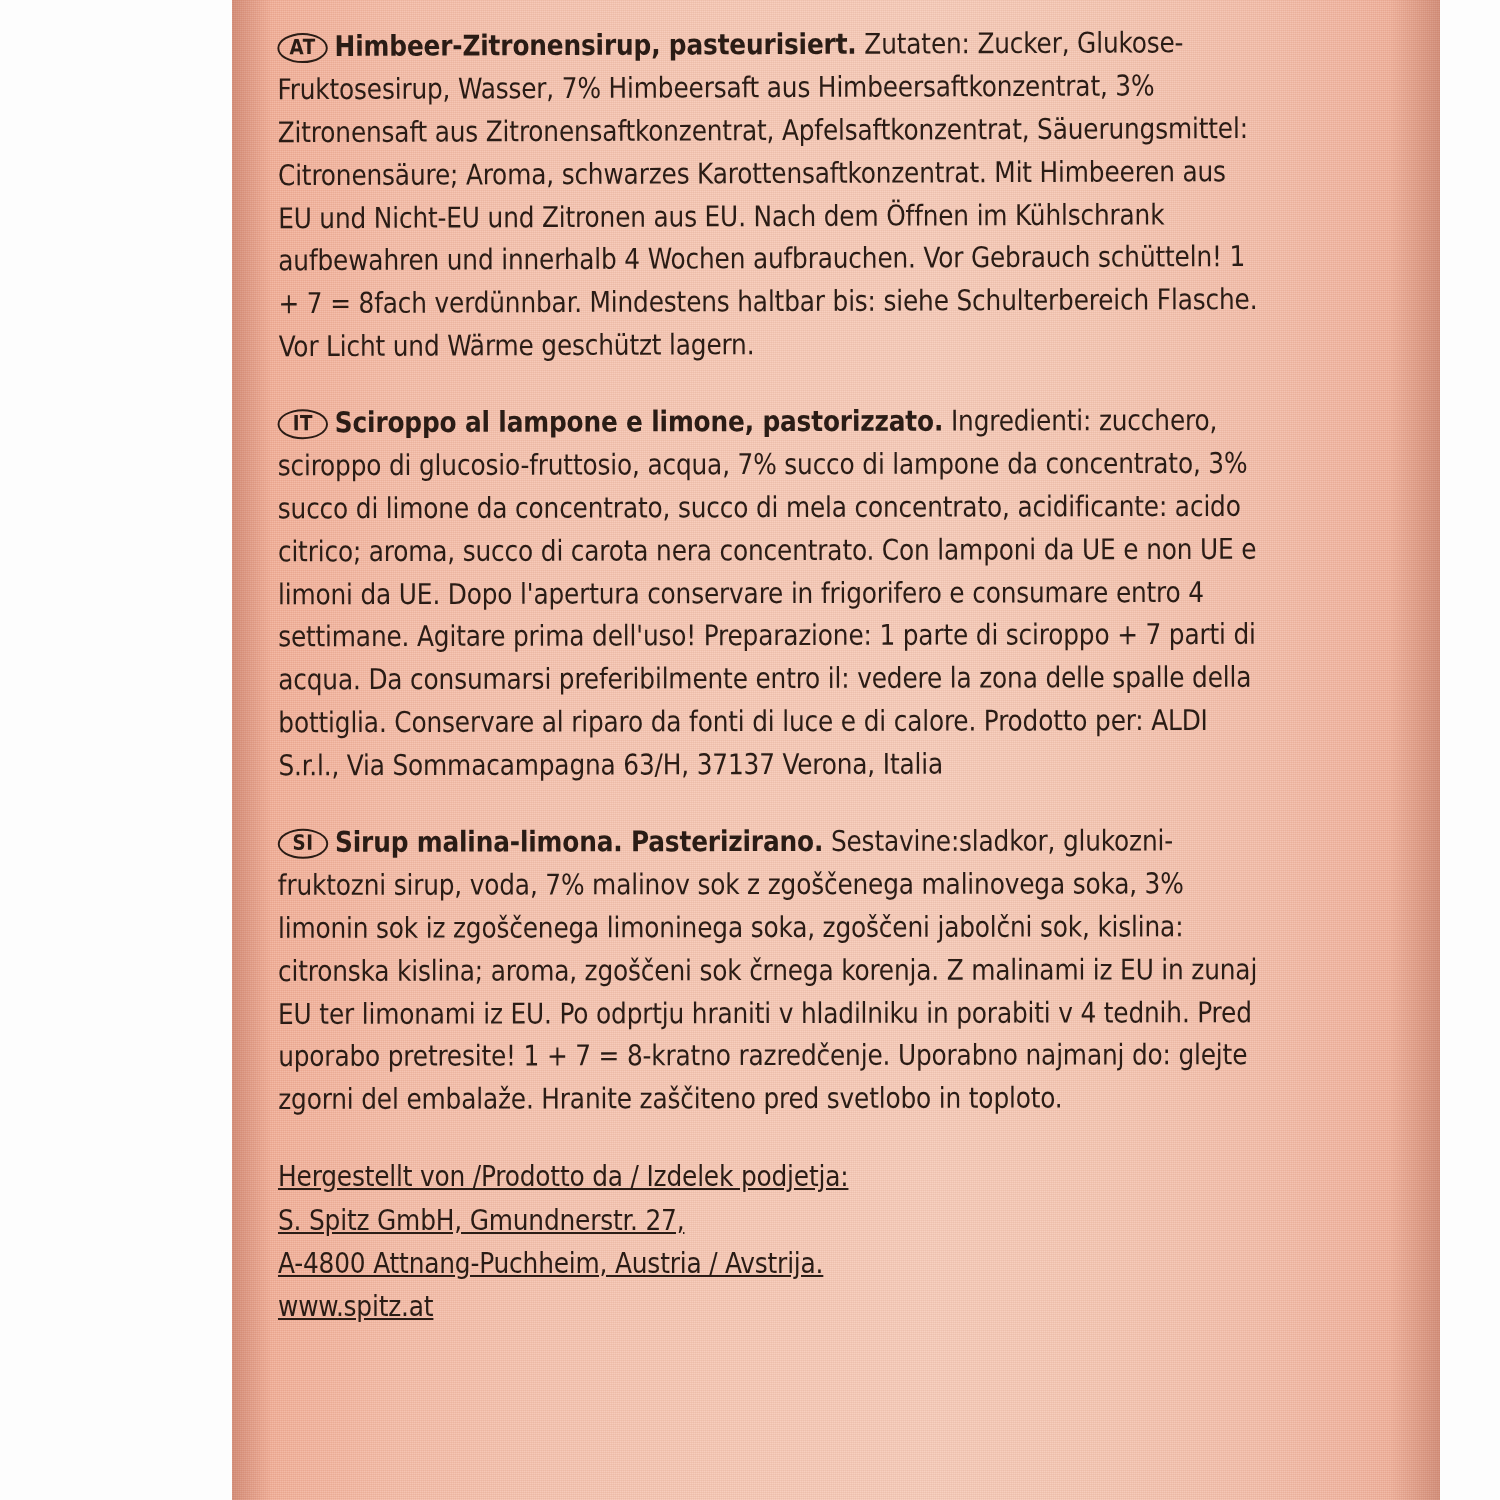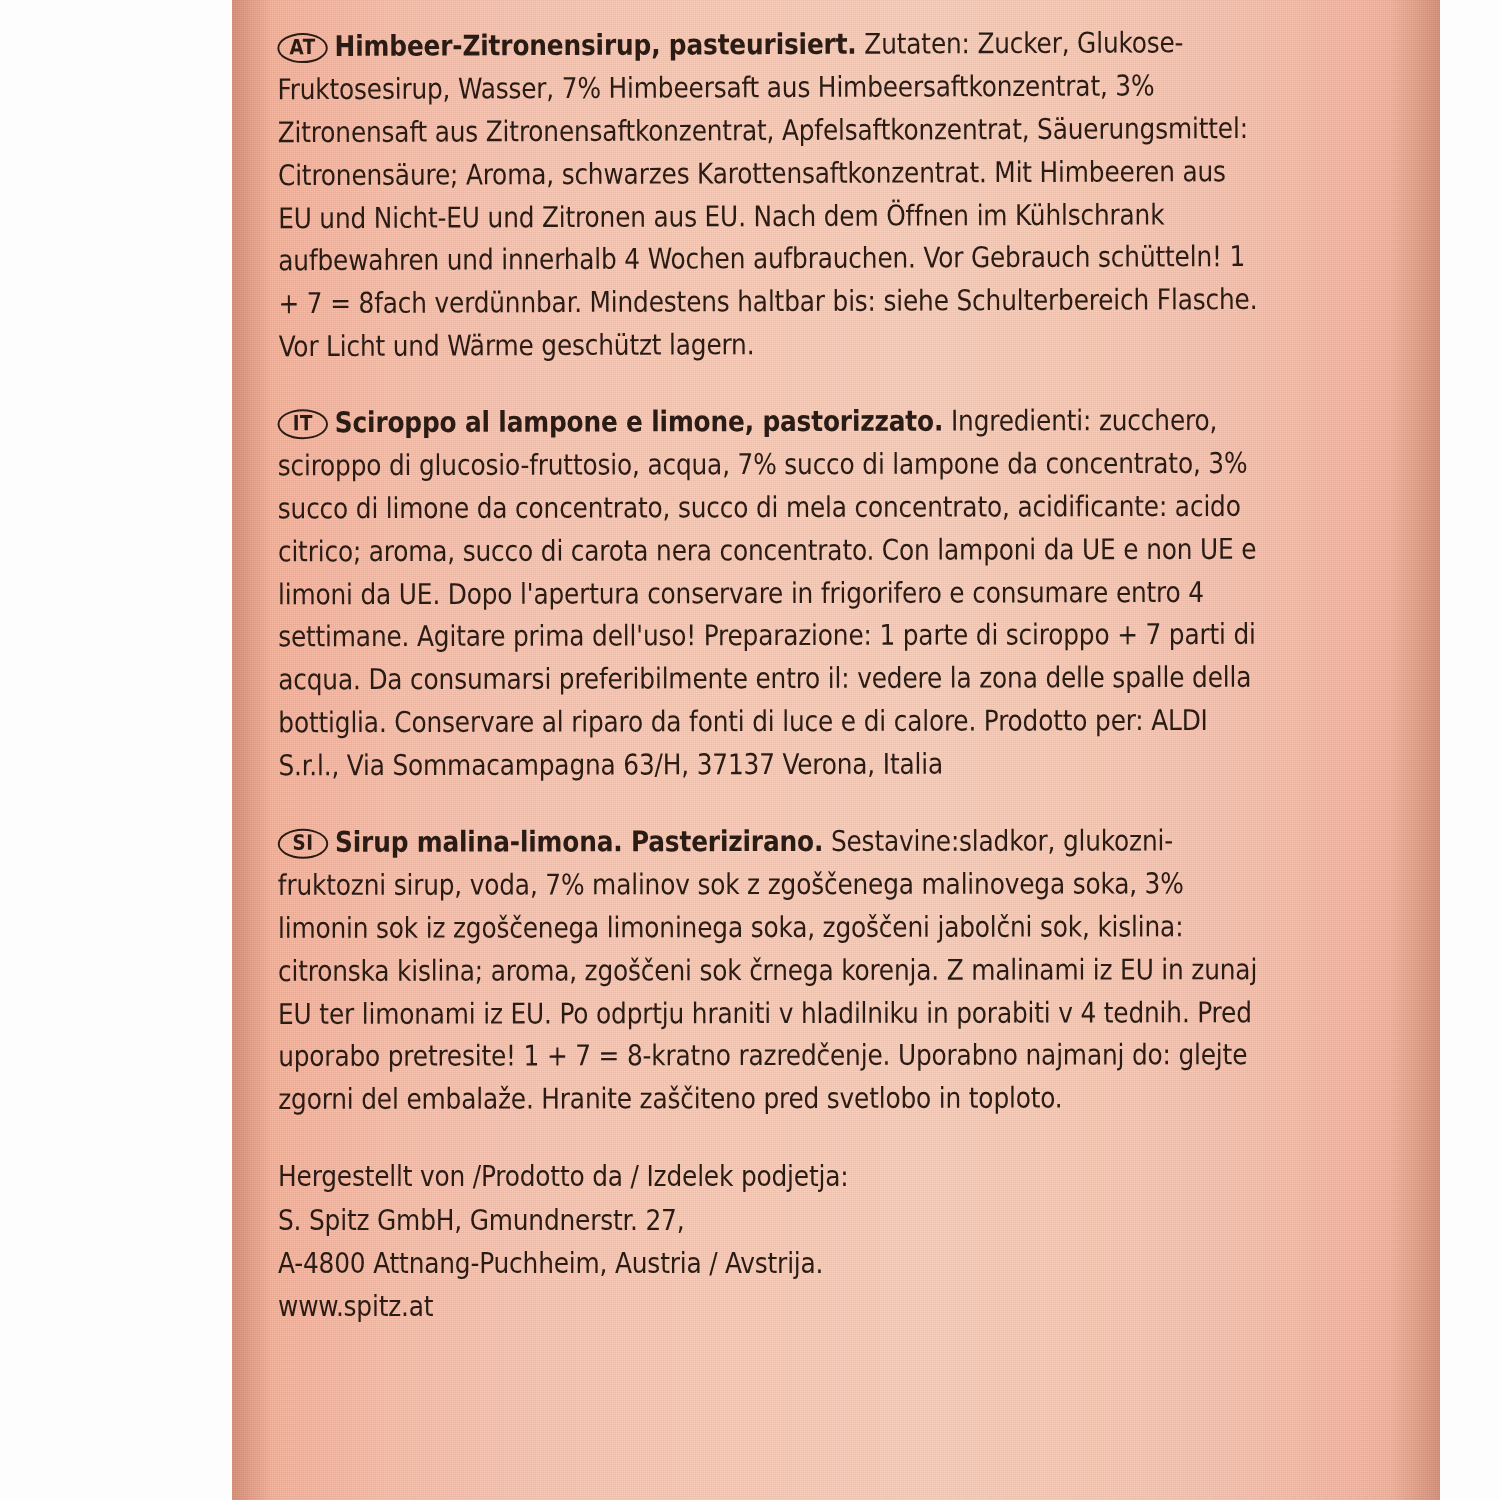--- a/index.html
+++ b/index.html
@@ -110,20 +110,21 @@
     letter-spacing: 0.5px;
     line-height: 1;
     margin-right: 7px;
     vertical-align: 2px;
     box-sizing: border-box;
   }
   .b { font-weight: bold; }
 
   .footer {
     margin-top: 6px;
+    text-decoration: underline;
   }
   .footer .para { line-height: 1.52; }
 
   
   .block-at  { transform: rotate(-0.25deg); }
   .block-it  { transform: rotate(-0.15deg); }
   .block-si  { transform: rotate(-0.1deg); }
 </style>
 </head>
 <body>

